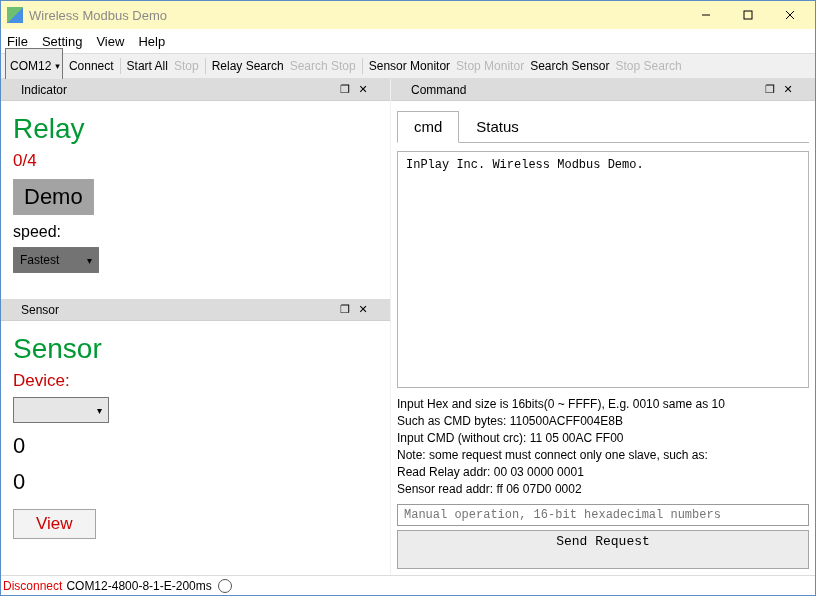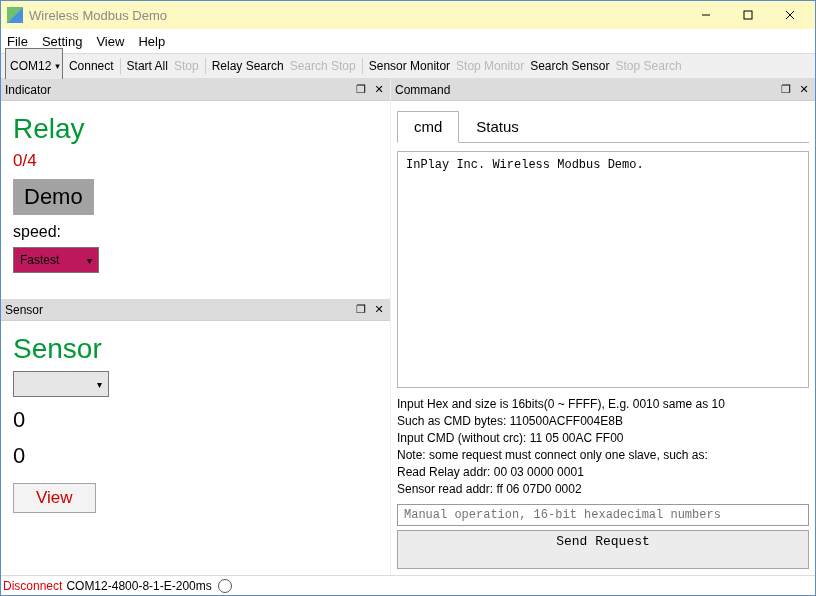--- a/index.html
+++ b/index.html
@@ -20,32 +20,32 @@
 .toolbar .combo .arrow { margin-left: 4px; font-size: 9px; }
 .toolbar .tb-item { font-size: 12px; color: #000; }
 .toolbar .tb-item.disabled { color: #b8b8b8; }
 .toolbar .sep { width: 1px; height: 16px; background: #cfcfcf; }
 
 .workspace { flex: 1; display: flex; background: #fff; min-height: 0; }
 .left-col { width: 390px; display: flex; flex-direction: column; border-right: 1px solid #f0f0f0; }
 .right-col { flex: 1; display: flex; flex-direction: column; }
 
 .panel { display: flex; flex-direction: column; background: #fff; }
-.panel-header { height: 22px; background: #dcdcdc; border-bottom: 1px solid #cfcfcf; display: flex; align-items: center; padding: 0 4px; color: #000; }
+.panel-header { height: 22px; background: #dcdcdc; border-bottom: 1px solid #cfcfcf; display: flex; align-items: center; padding: 0 20px; color: #000; }
 .panel-header .title { flex: 1; font-size: 12px; }
 .panel-header .dock-icons { display: flex; gap: 4px; align-items: center; }
 .panel-header .dock-icons span { width: 14px; text-align: center; font-size: 11px; color: #000; }
 
 .indicator-body { padding: 12px 12px 8px 12px; }
 .big-green { font-size: 28px; color: #009933; font-weight: 500; }
 .red-txt { color: #cc0000; }
 .ct { font-size: 17px; margin-top: 6px; }
 .demo-btn { margin-top: 8px; padding: 4px 10px; font-size: 22px; border: 1px solid #a5a5a5; background: #a3a3a3; display: inline-block; }
 .label14 { font-size: 16px; color: #000; margin-top: 8px; }
-.speed-combo { margin-top: 6px; border: 1px solid #767676; background: #be185d; width: 86px; height: 26px; display: flex; align-items: center; justify-content: space-between; padding: 0 6px; font-size: 14px; }
+.speed-combo { margin-top: 6px; border: 1px solid #767676; background: #737373; width: 86px; height: 26px; display: flex; align-items: center; justify-content: space-between; padding: 0 6px; font-size: 14px; }
 
 .sensor-body { padding: 12px 12px 8px 12px; }
 .dev-combo { margin-top: 6px; border: 1px solid #767676; background: #e6e6e6; width: 96px; height: 26px; display: flex; align-items: center; justify-content: flex-end; padding: 0 6px; font-size: 14px; }
 .val0 { font-size: 22px; color: #000; margin-top: 10px; }
 .clear-btn { margin-top: 14px; padding: 4px 22px; font-size: 17px; color: #cc0000; border: 1px solid #a5a5a5; background: #f3f3f3; display: inline-block; }
 
 .command-body { flex: 1; display: flex; flex-direction: column; padding: 6px; min-height: 0; }
 .tabs { display: flex; border-bottom: 1px solid #b5b5b5; margin-top: 4px; }
 .tab { padding: 6px 16px 6px 16px; font-size: 15px; color: #000; border: 1px solid transparent; }
 .tab.active { border: 1px solid #b5b5b5; border-bottom: 1px solid #fff; background: #fff; margin-bottom: -1px; }
@@ -138,20 +138,21 @@
     <div class="panel" style="flex:1;">
       <div class="panel-header">
         <span class="title">Sensor</span>
         <div class="dock-icons">
           <span>❐</span>
           <span>✕</span>
         </div>
       </div>
       <div class="sensor-body">
         <div class="big-green">Sensor</div>
+        <div class="red-txt ct">Device:</div>
         <div class="dev-combo">
           <span></span>
           <span style="font-size:10px;">▾</span>
         </div>
         <div class="val0">0</div>
         <div class="val0">0</div>
         <div class="clear-btn">View</div>
       </div>
     </div>
 

